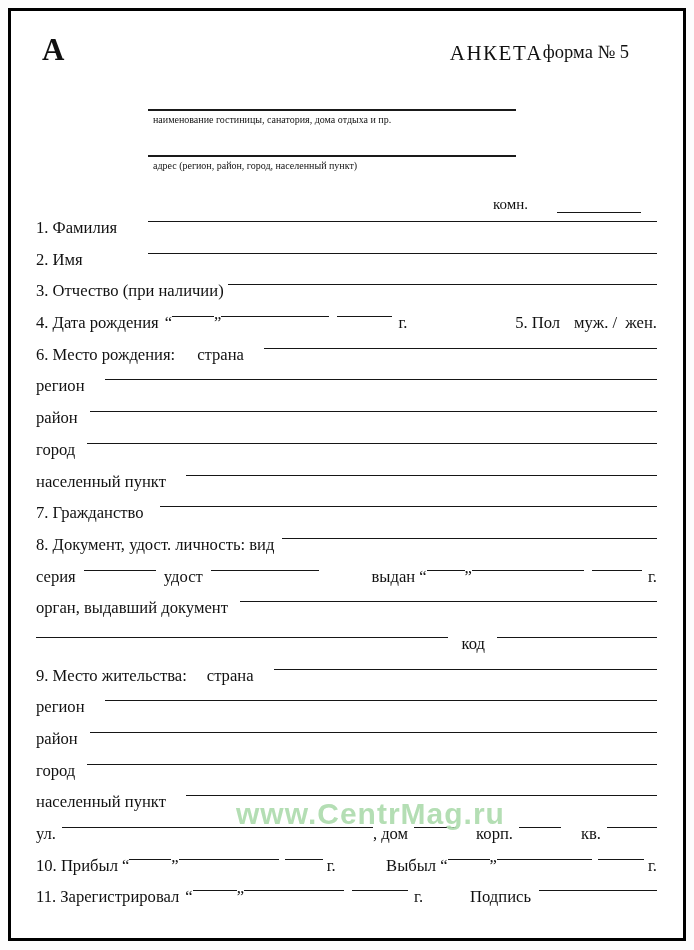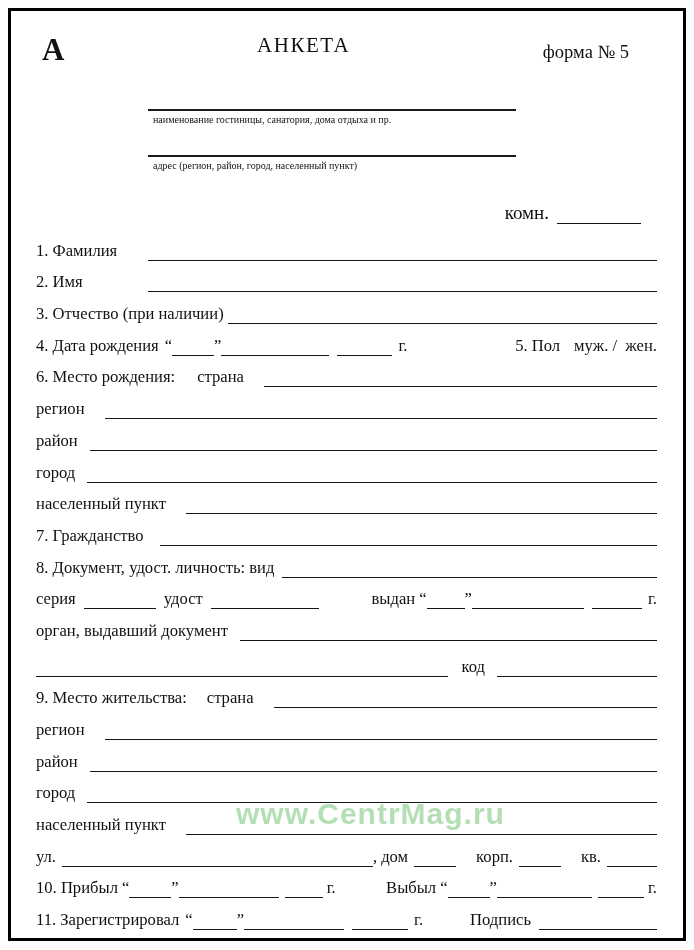--- a/index.html
+++ b/index.html
@@ -12,32 +12,32 @@
   }
   .frame{
     position:absolute;left:8px;top:8px;right:8px;bottom:9px;
     border:3px solid #000;background:#fff;
     padding:22px 26px 0 25px;
     box-sizing:border-box;
   }
   
   .header-row{display:flex;align-items:flex-start;height:42px;}
   .corner{font-size:31px;font-weight:bold;margin-left:6px;line-height:34px;}
-  .title{flex:1;text-align:center;font-size:21px;letter-spacing:1.5px;margin-top:0;}
+  .title{flex:1;text-align:right;font-size:21px;letter-spacing:1.5px;margin-top:8px;}
   .formno{font-size:18.5px;margin-top:9px;margin-right:28px;}
   
   .uline{height:0;border-bottom:2px solid #1a1a1a;width:368px;margin-left:112px;}
   .u1{margin-top:34px;}
   .u2{margin-top:26px;}
   .caption{margin-left:117px;font-size:10px;line-height:18px;}
   
-  .room-row{display:flex;justify-content:flex-end;align-items:flex-end;height:26px;margin-top:23px;margin-right:16px;font-size:19px;white-space:pre;}
+  .room-row{display:flex;justify-content:flex-end;align-items:flex-end;height:26px;margin-top:12px;margin-right:16px;font-size:15px;white-space:pre;gap:21px;}
   
   .rows{margin-top:5px;}
-  .row{display:flex;align-items:flex-end;height:31.7px;font-size:16.6px;white-space:pre;line-height:20px;}
+  .row{display:flex;height:31.7px;font-size:16.6px;white-space:pre;line-height:20px;}
   .lb{flex:0 0 auto;}
   .lbw112{flex:0 0 112px;}
   .fill{flex:1 1 auto;height:3px;border-bottom:1.7px solid #161616;}
   .bk{flex:0 0 auto;height:3px;border-bottom:1.7px solid #161616;}
   .gflex{flex:1 1 auto;}
   .w38{width:38px}.w42{width:42px}.w44{width:44px}.w46{width:46px}.w50{width:50px}
   .w55{width:55px}.w56{width:56px}.w72{width:72px}.w84{width:84px}.w95{width:95px}
   .w100{width:100px}.w108{width:108px}.w112w{width:112px}.w118{width:118px}.w160{width:160px}
   .ml4{margin-left:4px}.ml6{margin-left:6px}.ml8{margin-left:8px}.ml10{margin-left:20px}
   .ml12{margin-left:12px}.ml14{margin-left:14px}.ml16{margin-left:16px}.ml20{margin-left:20px}.ml22{margin-left:22px}

